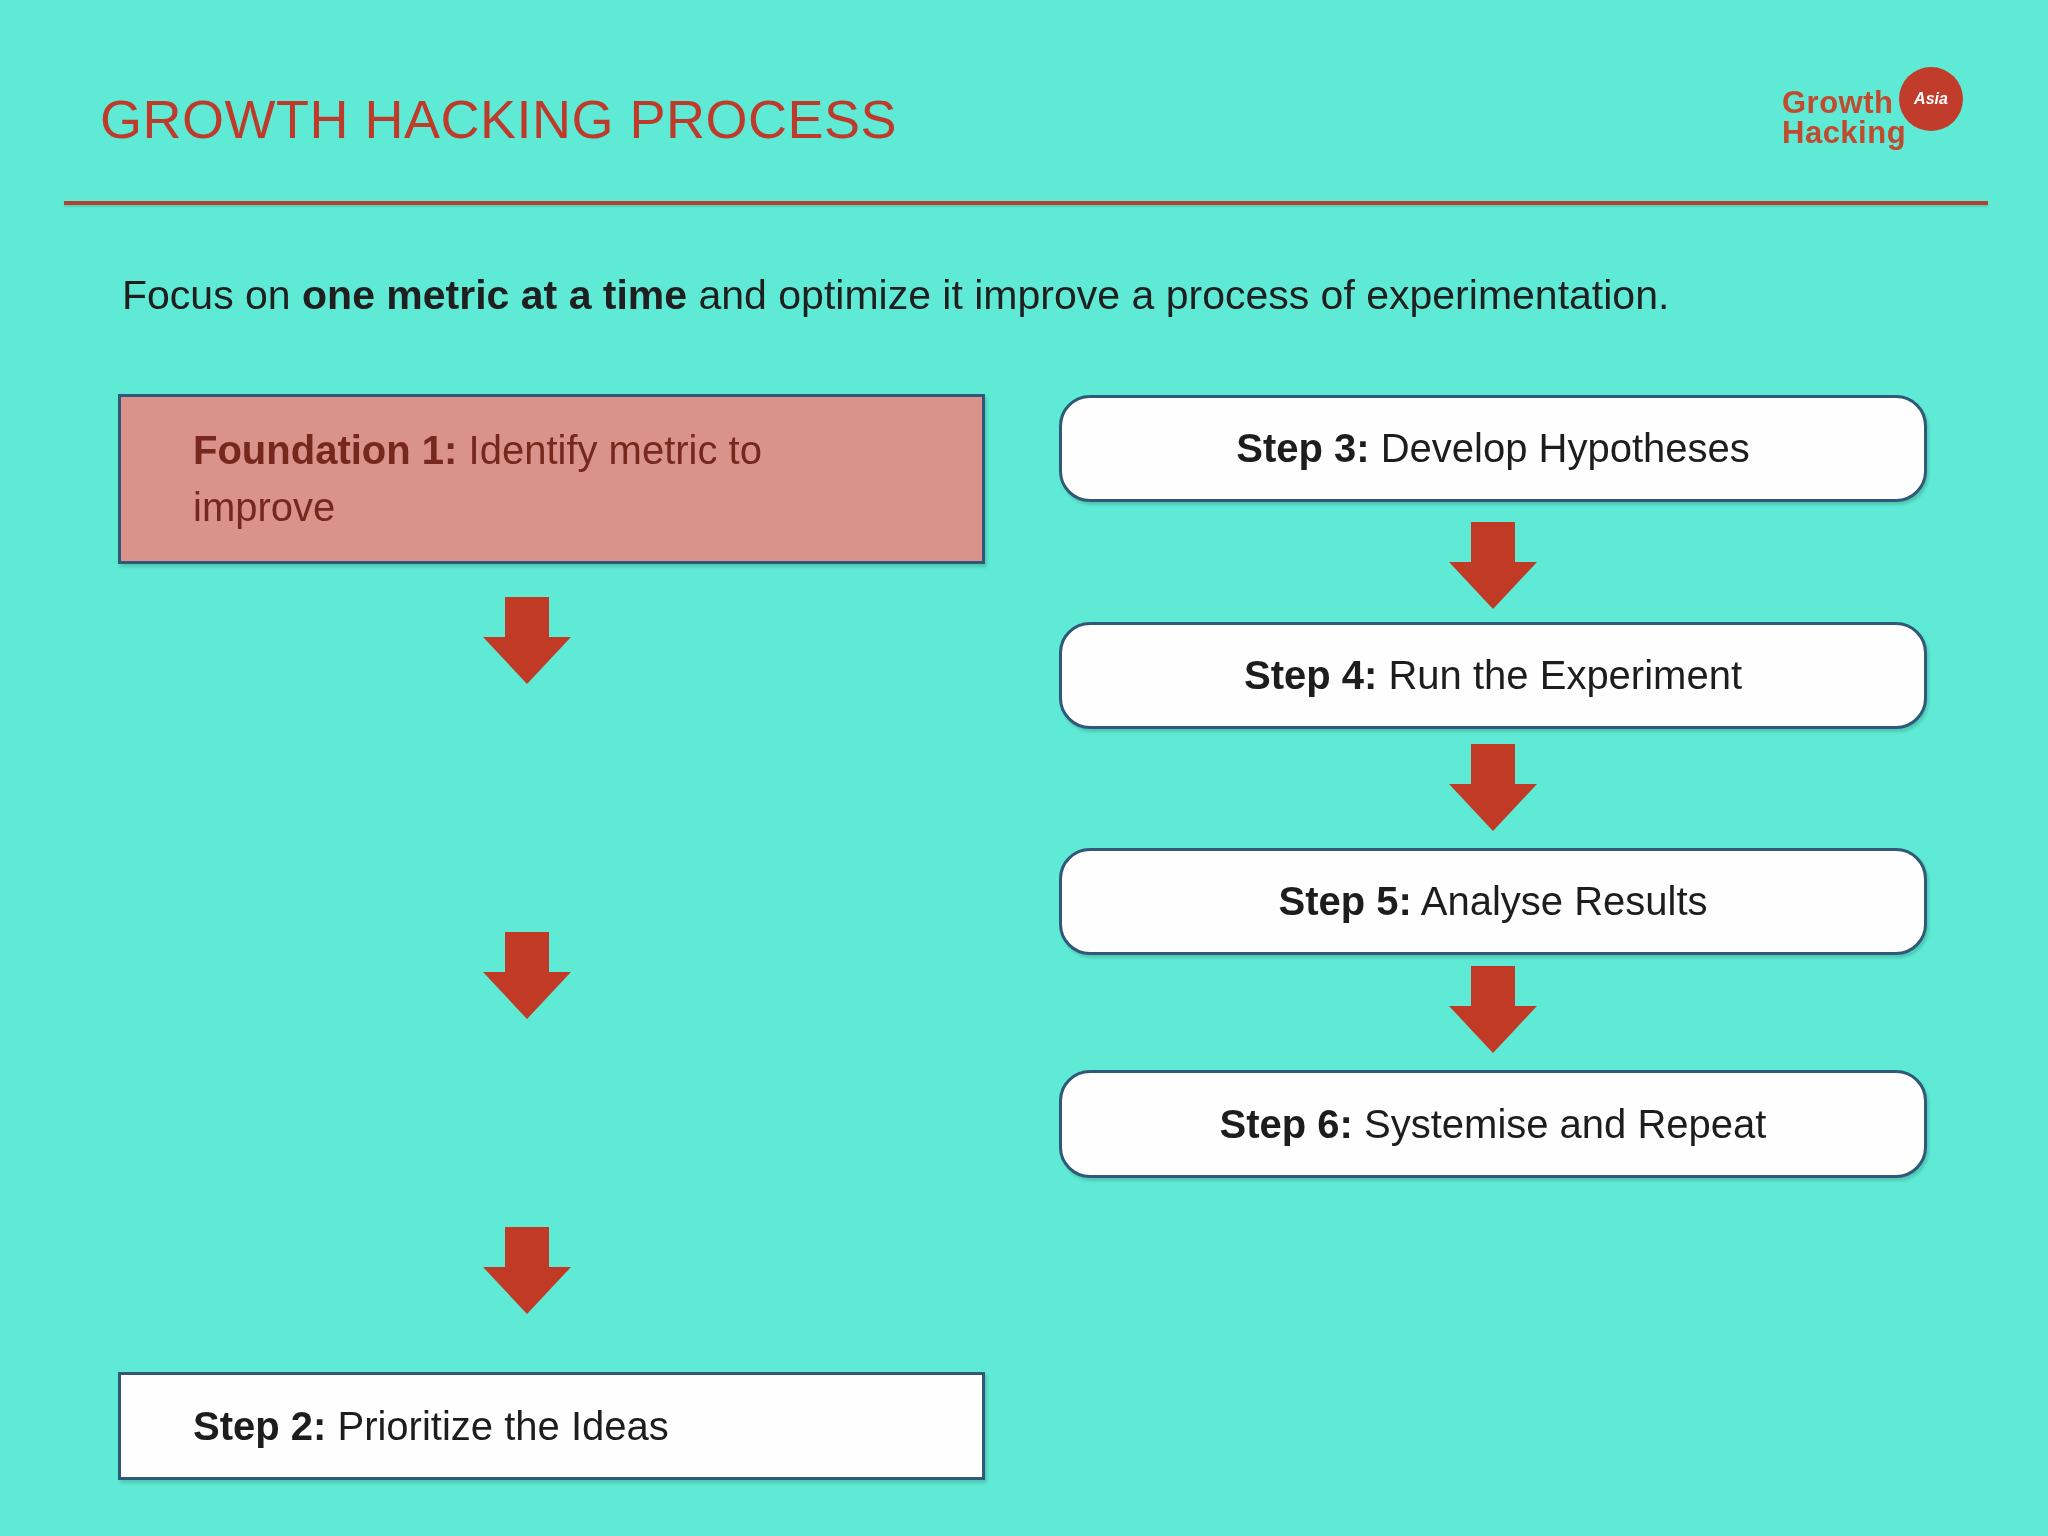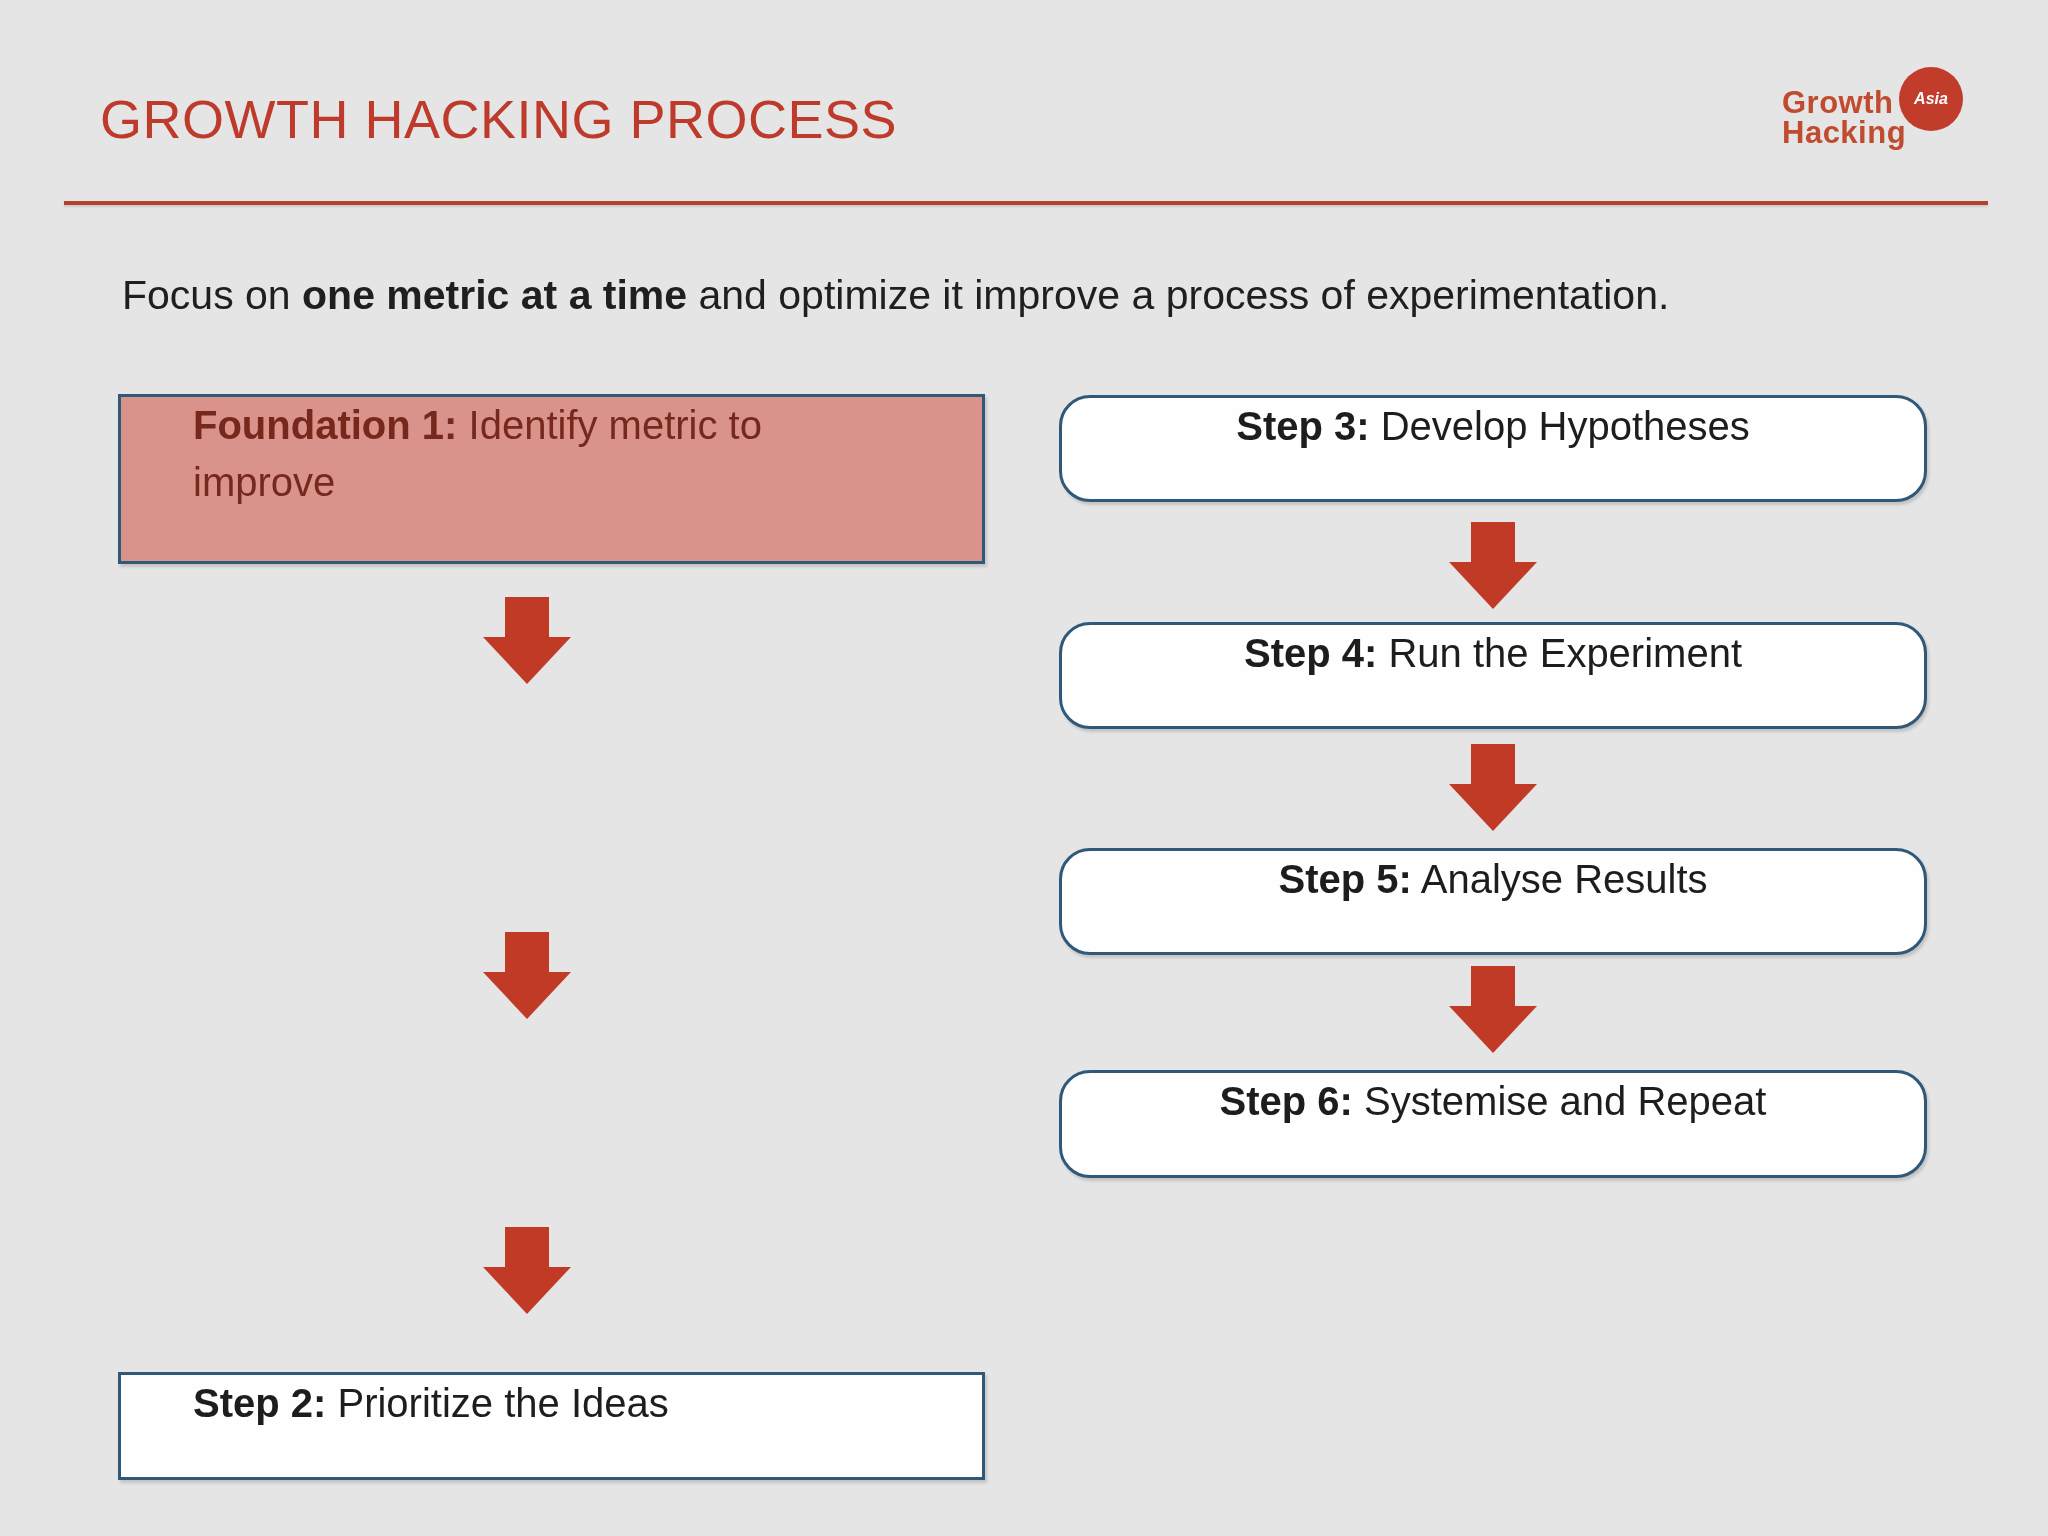--- a/index.html
+++ b/index.html
@@ -1,19 +1,19 @@
 <!DOCTYPE html>
 <html><head>
 <meta charset="utf-8">
 <style>
   html,body{margin:0;padding:0;background:#ffffff;}
   .slide{
     position:relative;
     width:2048px;height:1536px;
-    background:#e5e5e5;
+    background:#5eead4;
     font-family:"Liberation Sans", sans-serif;
     overflow:hidden;
   }
   
   .title{
     position:absolute;left:100px;top:92px;
     font-size:54px;line-height:1;letter-spacing:0.5px;
     color:#be3b2c;font-weight:400;white-space:nowrap;
   }
   .divider{
@@ -36,21 +36,21 @@
   
   .intro{
     position:absolute;left:122px;top:270px;
     font-size:41px;line-height:1.25;color:#1f1f1f;white-space:nowrap;
   }
   .intro b{font-weight:bold;}
   
   .box{
     position:absolute;box-sizing:border-box;
     border:3px solid #305878;background:#fefefe;
-    display:flex;flex-direction:column;
+    display:flex;flex-direction:column;justify-content:center;
     font-size:40px;line-height:57px;color:#1d1d1d;
     box-shadow:2px 3px 3px rgba(0,0,0,0.15);
   }
   .box .lbl{font-weight:bold;}
   .box .txt{white-space:pre-line;}
   .col-left{left:118px;width:867px;padding:0 40px 0 72px;text-align:left;}
   .col-right{left:1059px;width:868px;padding:0 24px;text-align:center;border-radius:31px;}
   .highlight{background:#d9938a;color:#76281d;}
   #box-f1{top:394px;height:170px;}
   #box-f2{top:688px;height:222px;}

